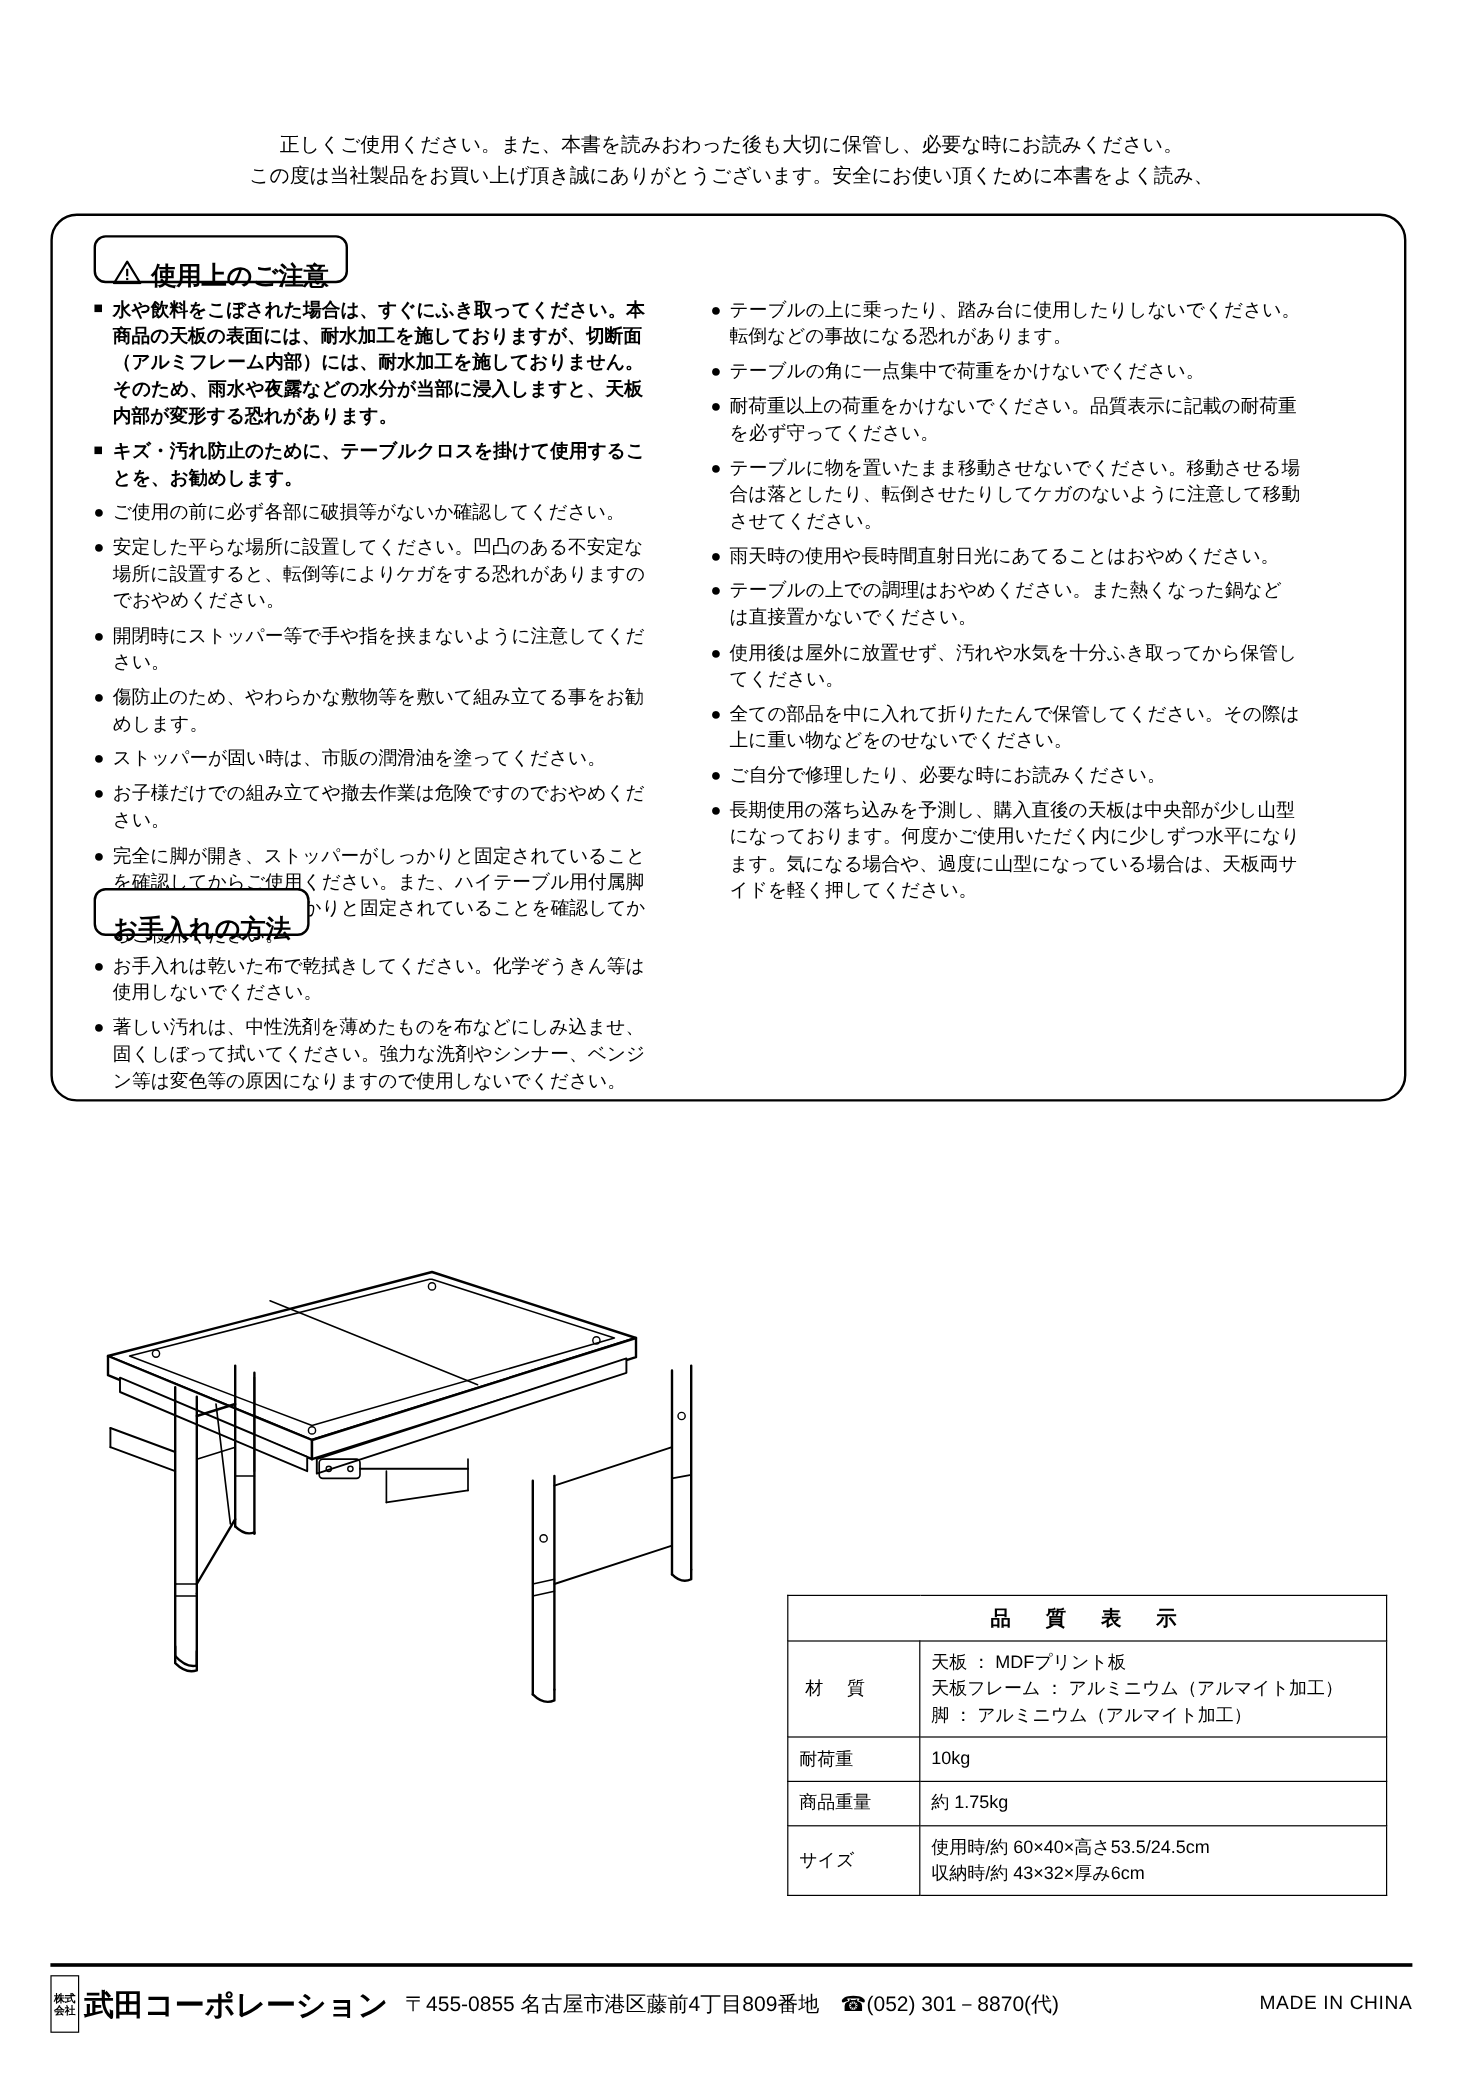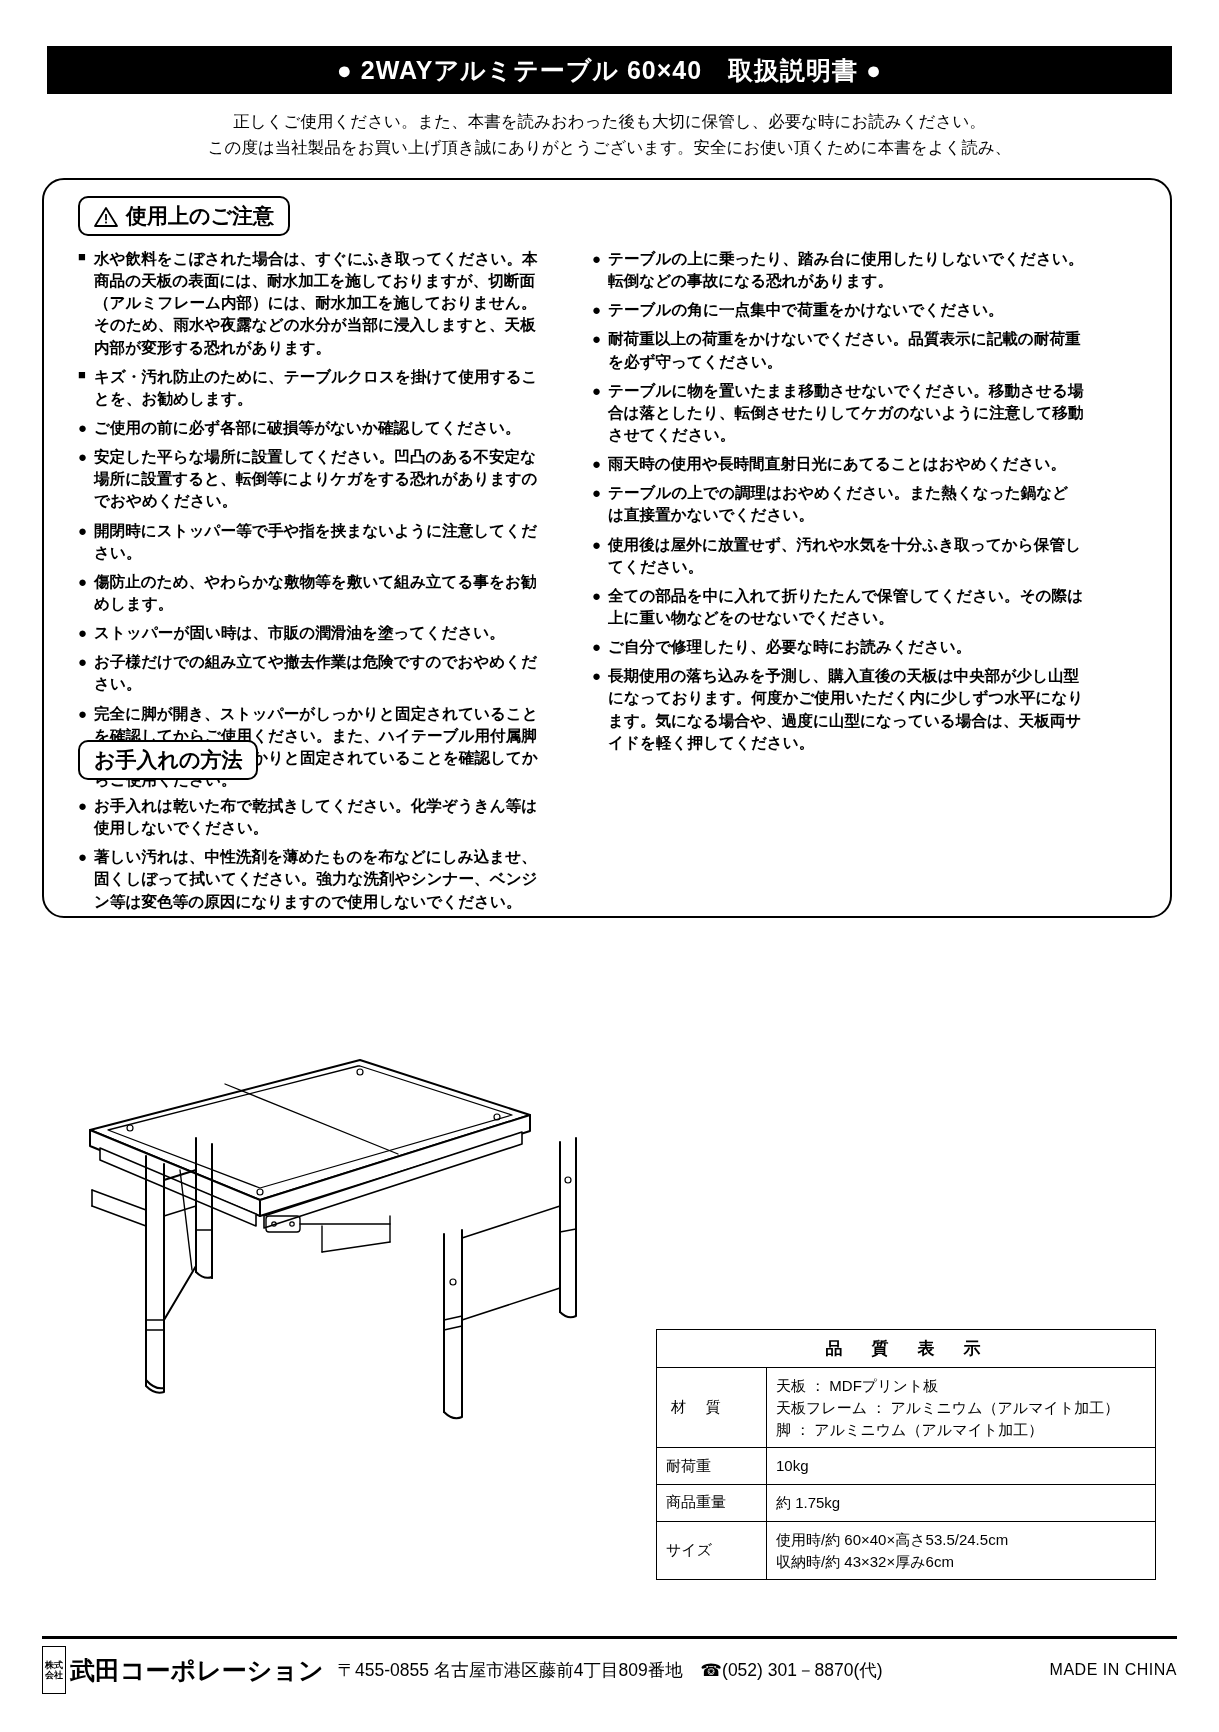--- a/index.html
+++ b/index.html
@@ -64,21 +64,20 @@
     box-sizing: border-box;
   }
 
   
   .sec-head {
     position: absolute;
     border: 2px solid #000;
     border-radius: 10px;
     height: 38px;
     display: flex;
-    align-items: center;
     padding: 18px 14px;
     box-sizing: border-box;
     font-size: 21px;
     font-weight: bold;
     background: #fff;
   }
   .sec-head .warn-icon {
     display: inline-block;
     width: 24px;
     height: 21px;
@@ -99,21 +98,21 @@
     align-items: flex-start;
     margin-bottom: 7px;
   }
   .bullet {
     flex: 0 0 auto;
     width: 16px;
     font-size: 15px;
     line-height: 1.42;
   }
   .bullet.sq { font-size: 13px; }
-  .itxt { flex: 1 1 auto; font-weight: bold; }
+  .itxt { flex: 1 1 auto; }
   .bold .itxt, .bold .bullet { font-weight: bold; }
 
   
   .illus {
     position: absolute;
     left: 60px;
     top: 1020px;
     width: 530px;
     height: 470px;
   }
@@ -196,23 +195,20 @@
     margin-left: auto;
     font-size: 16px;
     letter-spacing: 0.5px;
   }
 </style>
 </head>
 <body>
 
 <div class="page">
 
-  <div class="title-bar">
-    <span class="title-text">● 2WAYアルミテーブル 60×40　取扱説明書 ●</span>
-  </div>
 
   <div class="intro">
     <div>正しくご使用ください。また、本書を読みおわった後も大切に保管し、必要な時にお読みください。</div>
     <div>この度は当社製品をお買い上げ頂き誠にありがとうございます。安全にお使い頂くために本書をよく読み、</div>
   </div>
 
   <div class="main-box"></div>
 
   <div class="sec-head" style="left:78px; top:196px;">
     <span class="warn-icon">

